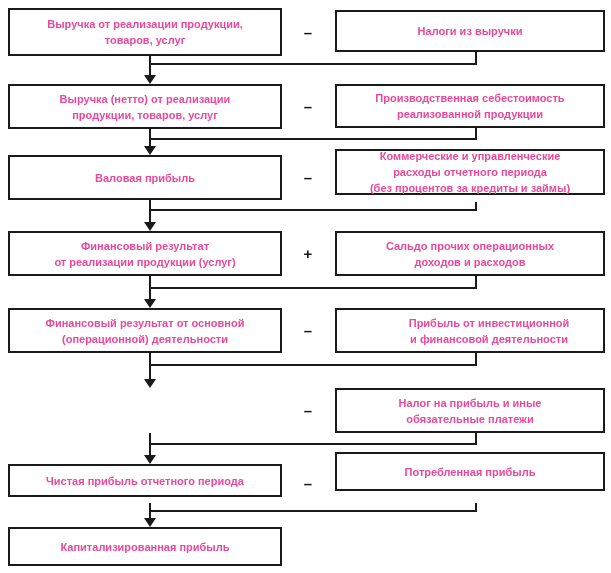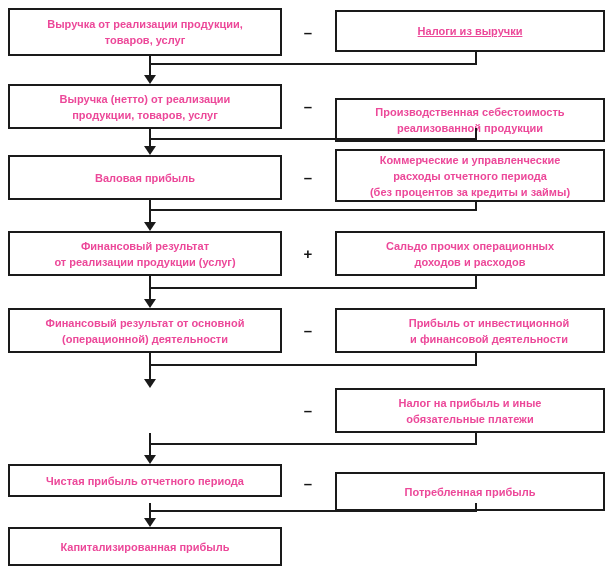--- a/index.html
+++ b/index.html
@@ -24,33 +24,33 @@
     white-space: pre-line;
     display: flex;
     align-items: center;
     justify-content: center;
     padding: 2px 3px;
   }
   .lbox { left: 8px;   width: 274px; }
   .rbox { left: 335px; width: 270px; }
 
   .r1l { top: 8px;   height: 48px; }
-  .r1r { top: 10px;  height: 42px; text-decoration: underline; }
+  .r1r { top: 10px;  height: 42px; }
   .r2l { top: 84px;  height: 45px; text-align: center; }
-  .r2r { top: 98px;  height: 44px; }
+  .r2r { top: 84px;  height: 44px; }
   .r3l { top: 155px; height: 45px; }
-  .r3r { top: 149px; height: 53px; }
+  .r3r { top: 149px; height: 46px; }
   .r4l { top: 231px; height: 45px; }
   .r4r { top: 231px; height: 45px; }
   .r5l { top: 308px; height: 45px; }
   .r5r { top: 308px; height: 45px; padding-left: 41px; }
   .r6l { top: 388px; height: 45px; }
   .r6r { top: 388px; height: 45px; }
   .r7l { top: 464px; height: 33px; }
-  .r7r { top: 472px; height: 39px; }
+  .r7r { top: 452px; height: 39px; }
   .r8l { top: 527px; height: 39px; }
 
   .op {
     position: absolute;
     left: 288px;
     width: 40px;
     display: flex;
     align-items: center;
     justify-content: center;
     color: #151515;

